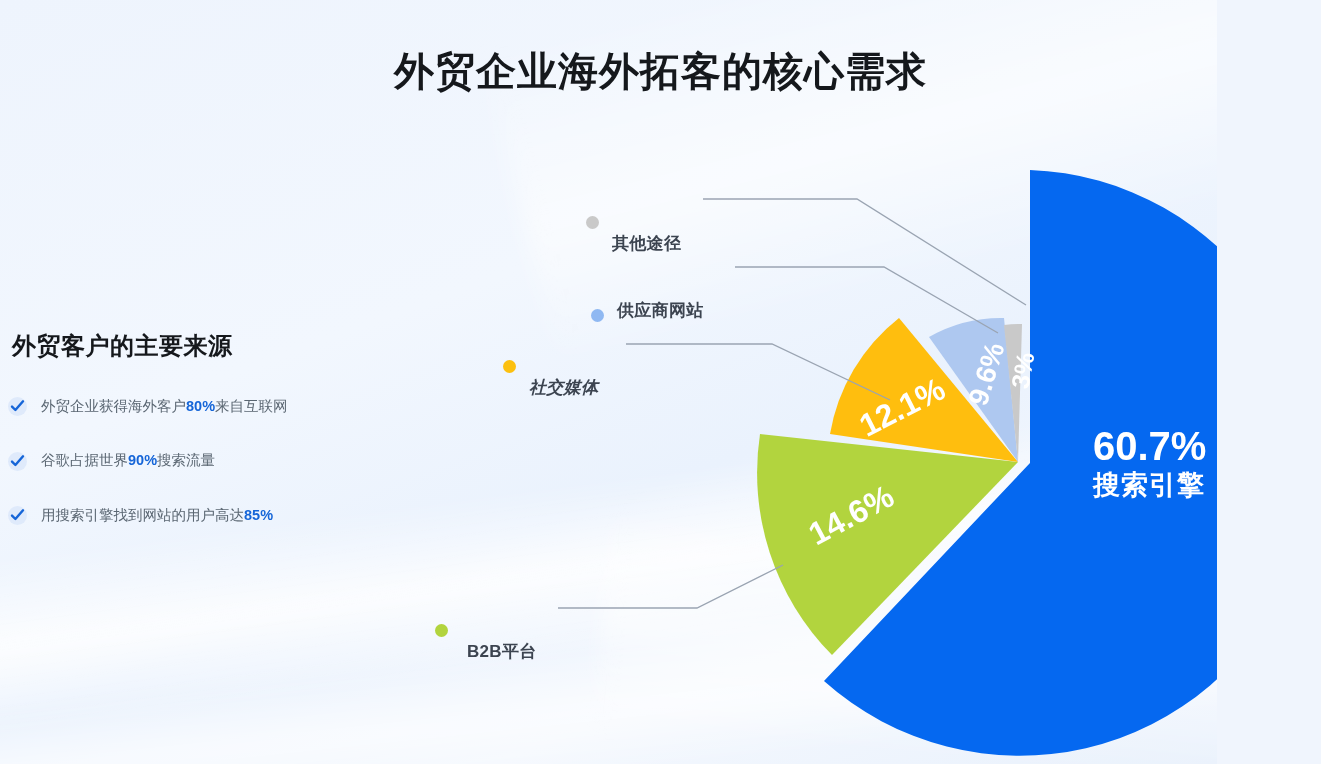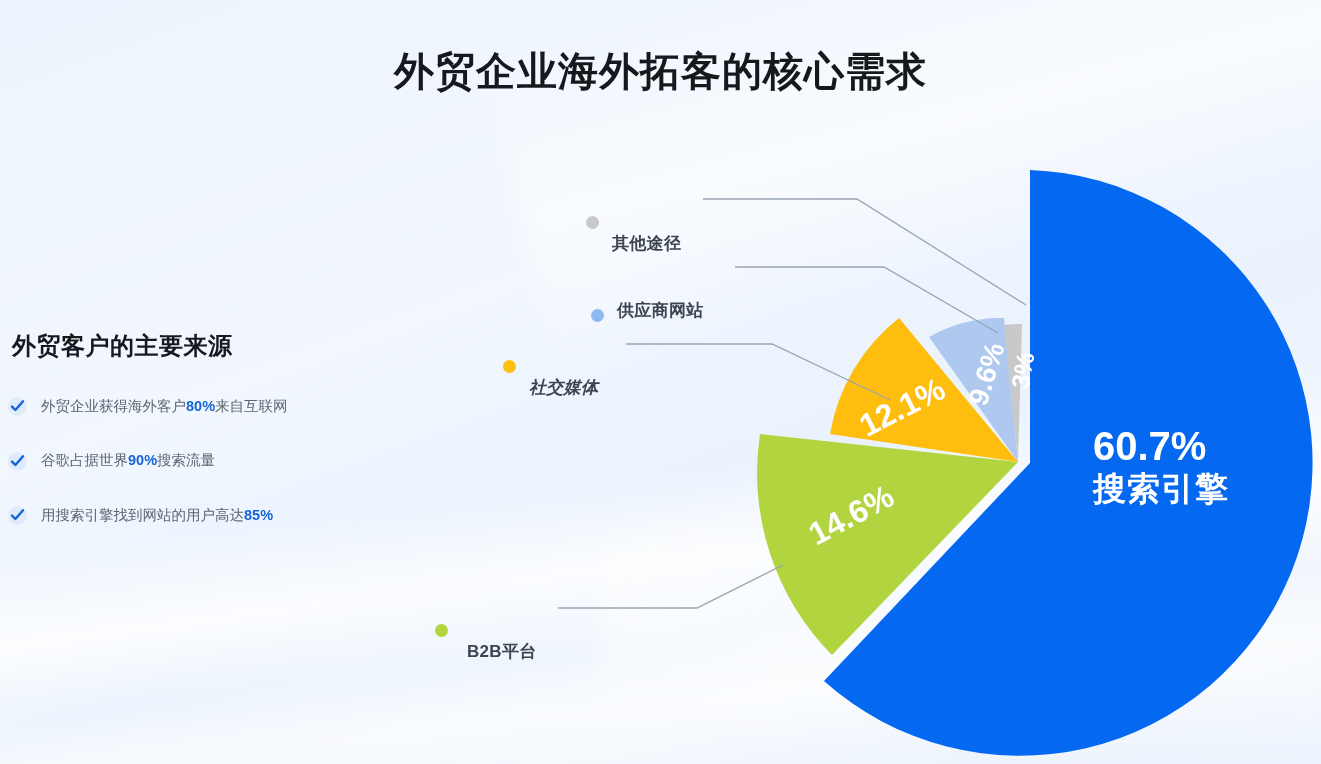--- a/index.html
+++ b/index.html
@@ -4,21 +4,21 @@
 <style>
   html,body{margin:0;padding:0;}
   body{
     width:1321px;height:764px;
     font-family:"Liberation Sans","DejaVu Sans",sans-serif;
     overflow:hidden;
     background:#f0f5fd;
   }
   #stage{
     position:relative;
-    width:1321px;height:764px;
+    width:1217px;height:764px;
     overflow:hidden;
     background:
       linear-gradient(160deg,#eef4fd 0%,#f2f7fe 38%,#eaf2fd 60%,#f4f8fe 78%,#e9f1fc 100%);
   }
   
   .band{position:absolute;pointer-events:none;}
   .band1{
     left:-200px;top:470px;width:1800px;height:170px;
     background:linear-gradient(to bottom,rgba(255,255,255,0) 0%,rgba(255,255,255,.85) 50%,rgba(255,255,255,0) 100%);
     transform:rotate(-7.5deg);
@@ -101,21 +101,21 @@
   
   .slice-label{
     position:absolute;color:#ffffff;font-weight:bold;
     white-space:nowrap;pointer-events:none;
   }
   #label-main{
     left:1093px;top:423px;text-align:left;
     line-height:1.18;
   }
   #label-main .pct{font-size:40px;display:block;}
-  #label-main .nm{font-size:33px;display:block;letter-spacing:1px;}
+  #label-main .nm{font-size:27px;display:block;letter-spacing:1px;}
   #label-b2b{left:806px;top:497px;font-size:32px;transform:rotate(-28deg);}
   #label-social{left:857px;top:389px;font-size:32px;transform:rotate(-27deg);}
   #label-supplier{left:955px;top:358px;font-size:28px;transform:rotate(-73deg);}
   #label-other{left:1005px;top:356px;font-size:25px;transform:rotate(-80deg);}
 </style>
 </head>
 <body>
 
 <div id="stage">
 

